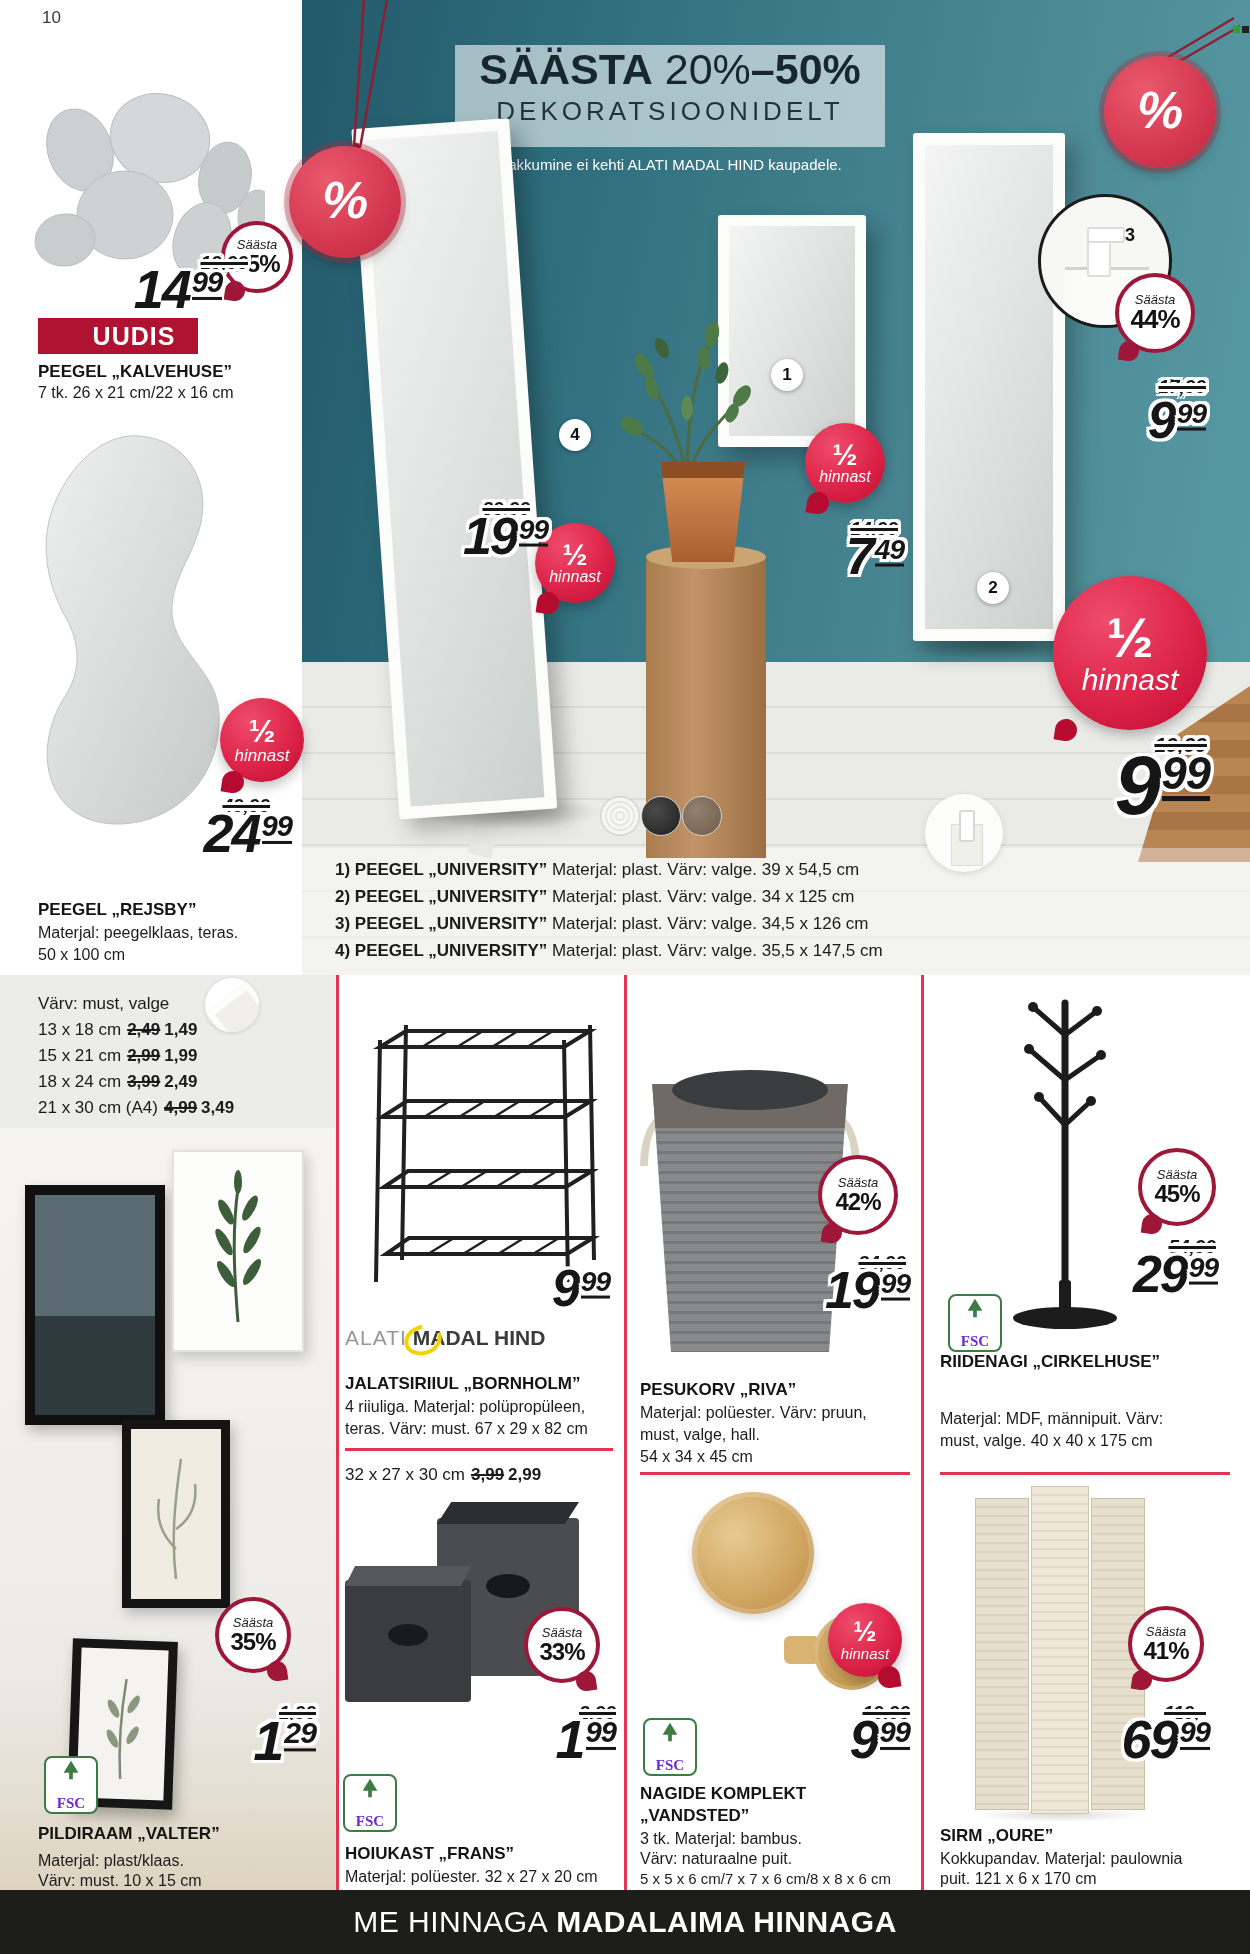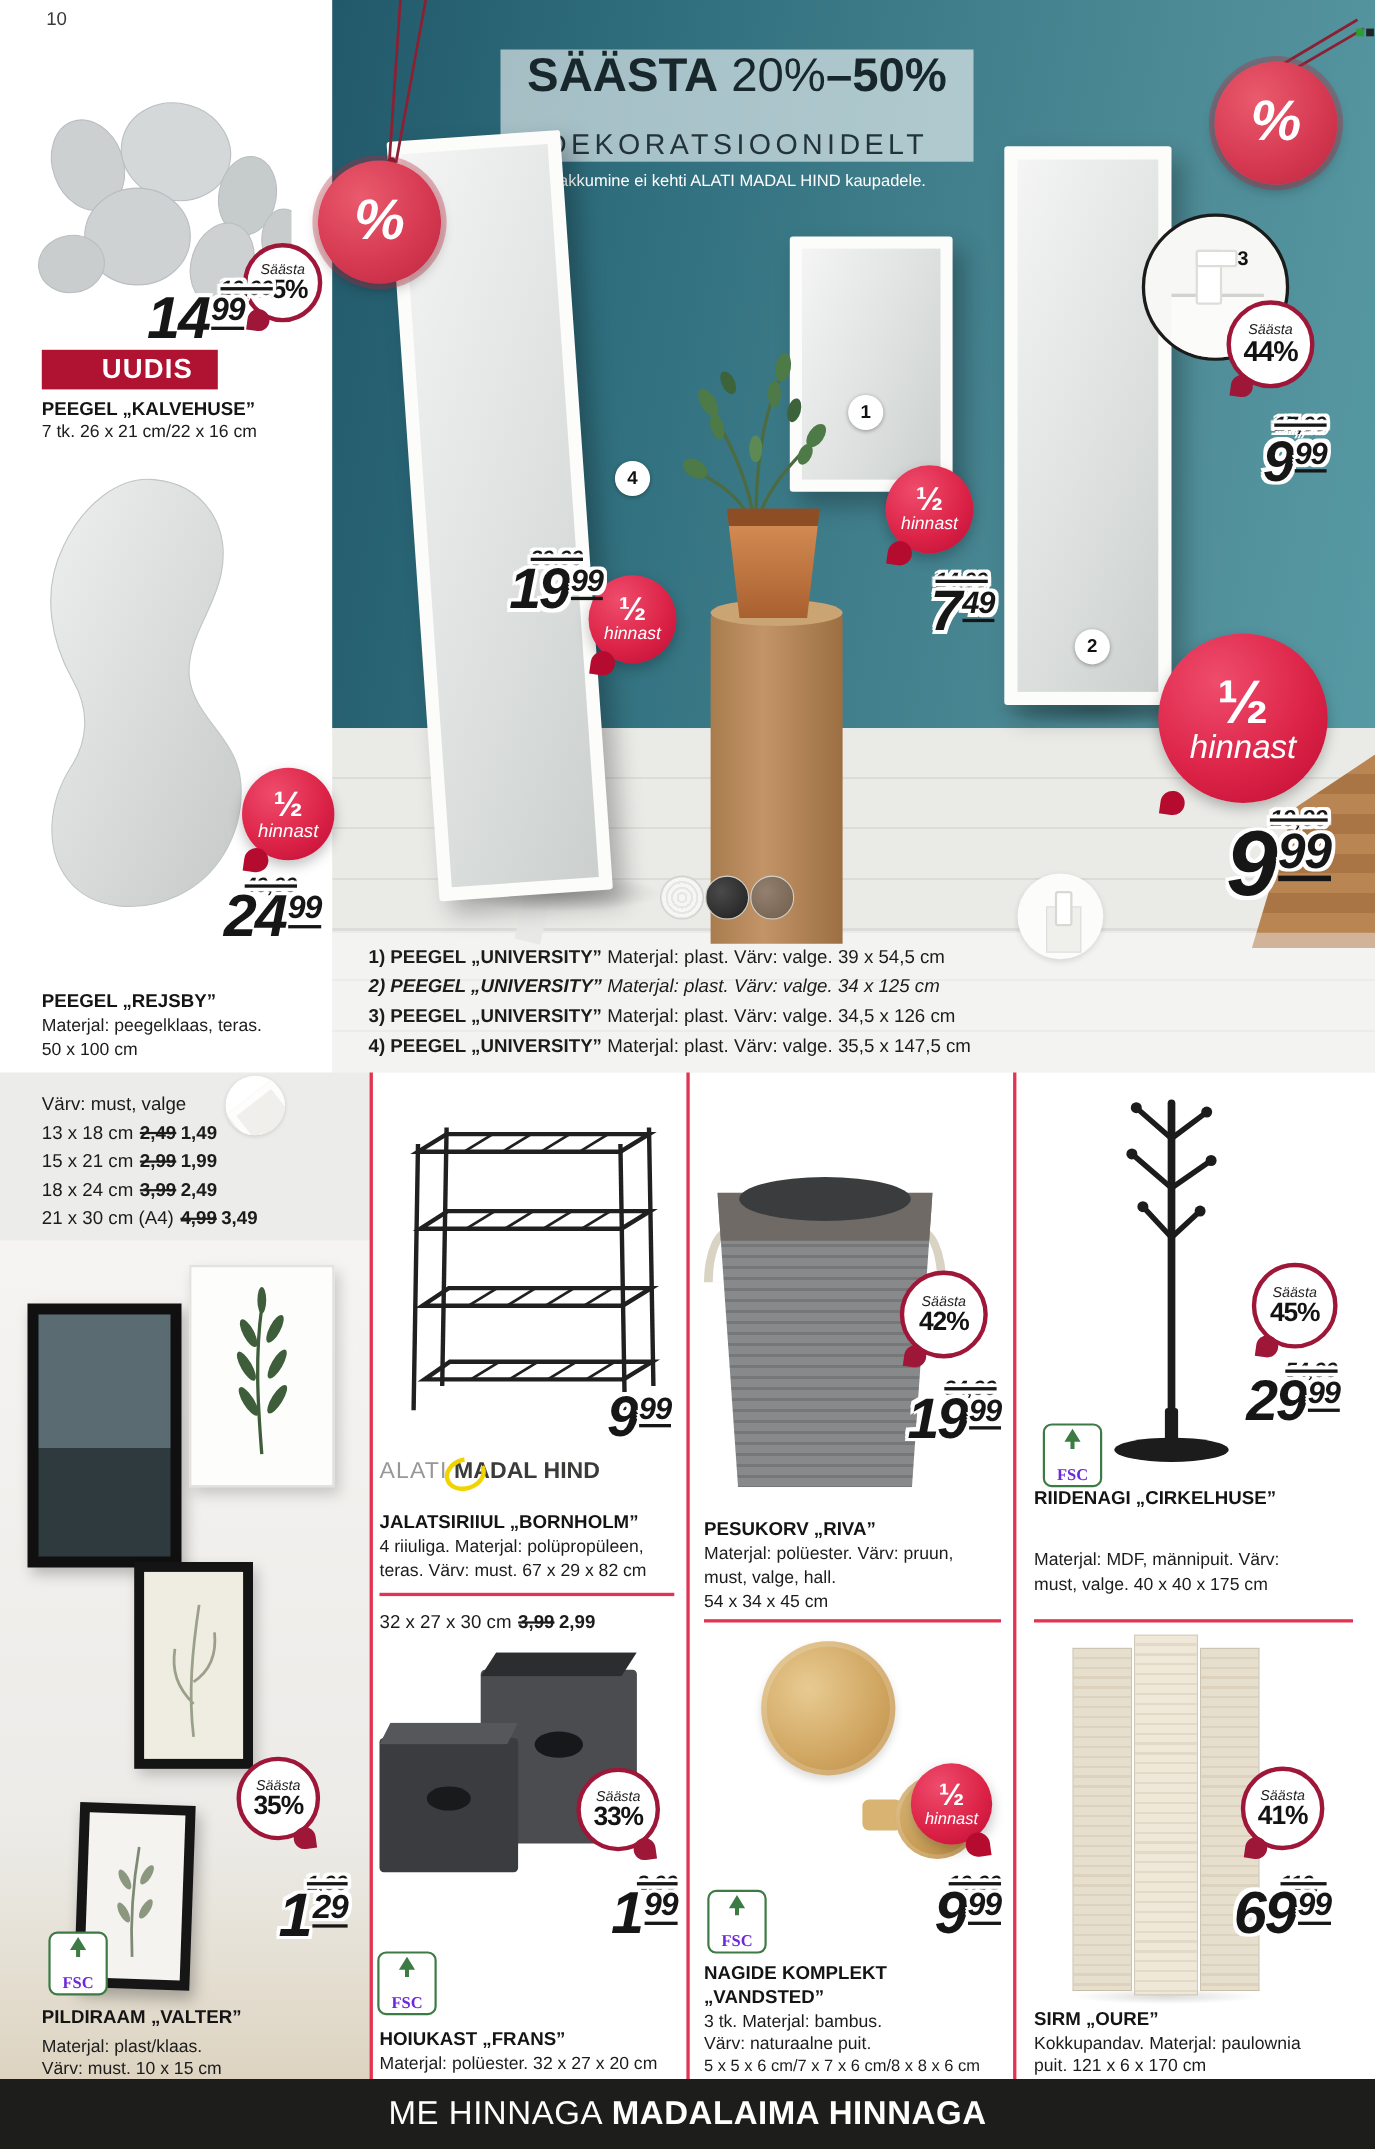--- a/index.html
+++ b/index.html
@@ -10,21 +10,21 @@
   #photo{position:absolute;left:302px;top:0;width:948px;height:975px;}
   .wall{position:absolute;left:0;top:0;right:0;height:662px;
         background:linear-gradient(100deg,#22596a 0%,#2f6e7d 28%,#417f8c 55%,#4f8d98 78%,#579aa4 100%);}
   .floor{position:absolute;left:0;top:662px;right:0;height:313px;
          background:repeating-linear-gradient(180deg,#eaeae7 0 44px,#dcdcd8 44px 46px);}
   .floor-light{position:absolute;left:0;top:848px;right:0;height:127px;background:rgba(255,255,255,.45);}
   .wood-corner{position:absolute;right:0;top:686px;width:112px;height:176px;
         background:repeating-linear-gradient(180deg,#b98553 0 18px,#a97544 18px 36px);
         clip-path:polygon(100% 0,100% 100%,0 100%,34% 28%);}
   .headline-box{position:absolute;left:153px;top:45px;width:430px;height:102px;
-        background:rgba(255,255,255,.58);display:flex;flex-direction:column;align-items:center;justify-content:space-between;}
+        background:rgba(255,255,255,.58);display:flex;flex-direction:column;align-items:center;justify-content:flex-start;}
   .hl1{font-size:43px;color:#17272b;letter-spacing:0;white-space:nowrap;}
   .hl1 b{font-weight:800;}
   .hl2{font-size:26px;font-weight:400;letter-spacing:4px;color:#22343a;margin-top:2px;}
   .hl-note{position:absolute;left:153px;top:156px;width:430px;text-align:center;color:#fff;font-size:15px;}
   
   .ptag{position:absolute;border-radius:50%;
         background:radial-gradient(circle at 35% 30%,#ea5a6d 0%,#d63a52 55%,#bf2640 100%);
         box-shadow:0 0 0 5px rgba(183,39,59,.35),0 6px 12px rgba(0,0,0,.25);
         display:flex;align-items:center;justify-content:center;color:#fff;}
   .ptag span{font-style:italic;font-weight:700;font-size:52px;transform:translateY(-2px);}
@@ -219,21 +219,21 @@
       <div class="swatch" style="background:radial-gradient(circle at 35% 35%,#4a4a4a,#1e1e1e);"></div>
       <div class="swatch" style="background:radial-gradient(circle at 35% 35%,#93806e,#6f5c4b);"></div>
     </div>
 
     <div class="abs" style="left:623px;top:794px;width:78px;height:78px;border-radius:50%;background:#fcfcfb;box-shadow:0 2px 6px rgba(0,0,0,.12);z-index:5;">
       <div style="position:absolute;left:26px;top:30px;width:30px;height:40px;background:#efefec;border:1px solid #ddddda;"></div>
       <div style="position:absolute;left:34px;top:16px;width:12px;height:28px;background:#fff;border:2px solid #d8d8d4;border-radius:3px;"></div>
     </div>
 
     <div class="plist-row" style="top:860px;"><b>1) PEEGEL „UNIVERSITY”</b><span> Materjal: plast. Värv: valge. 39 x 54,5 cm</span></div>
-    <div class="plist-row" style="top:887px;font-style:italic;"><b>2) PEEGEL „UNIVERSITY”</b><span> Materjal: plast. Värv: valge. 34 x 125 cm</span></div>
+    <div class="plist-row" style="top:887px;"><b>2) PEEGEL „UNIVERSITY”</b><span> Materjal: plast. Värv: valge. 34 x 125 cm</span></div>
     <div class="plist-row" style="top:914px;"><b>3) PEEGEL „UNIVERSITY”</b><span> Materjal: plast. Värv: valge. 34,5 x 126 cm</span></div>
     <div class="plist-row" style="top:941px;"><b>4) PEEGEL „UNIVERSITY”</b><span> Materjal: plast. Värv: valge. 35,5 x 147,5 cm</span></div>
   </div>
 
   <svg class="abs" style="left:20px;top:88px;" width="245" height="215" viewBox="0 0 245 215">
     <g stroke="#b9bec0" stroke-width="1">
       <ellipse cx="60" cy="62" rx="32" ry="42" transform="rotate(-20 60 62)" fill="#ccd0d1"></ellipse>
       <ellipse cx="140" cy="50" rx="50" ry="44" transform="rotate(15 140 50)" fill="#d4d8d9"></ellipse>
       <ellipse cx="205" cy="90" rx="26" ry="36" transform="rotate(10 205 90)" fill="#c6cbcc"></ellipse>
       <ellipse cx="105" cy="127" rx="48" ry="44" fill="#ced2d3"></ellipse>

